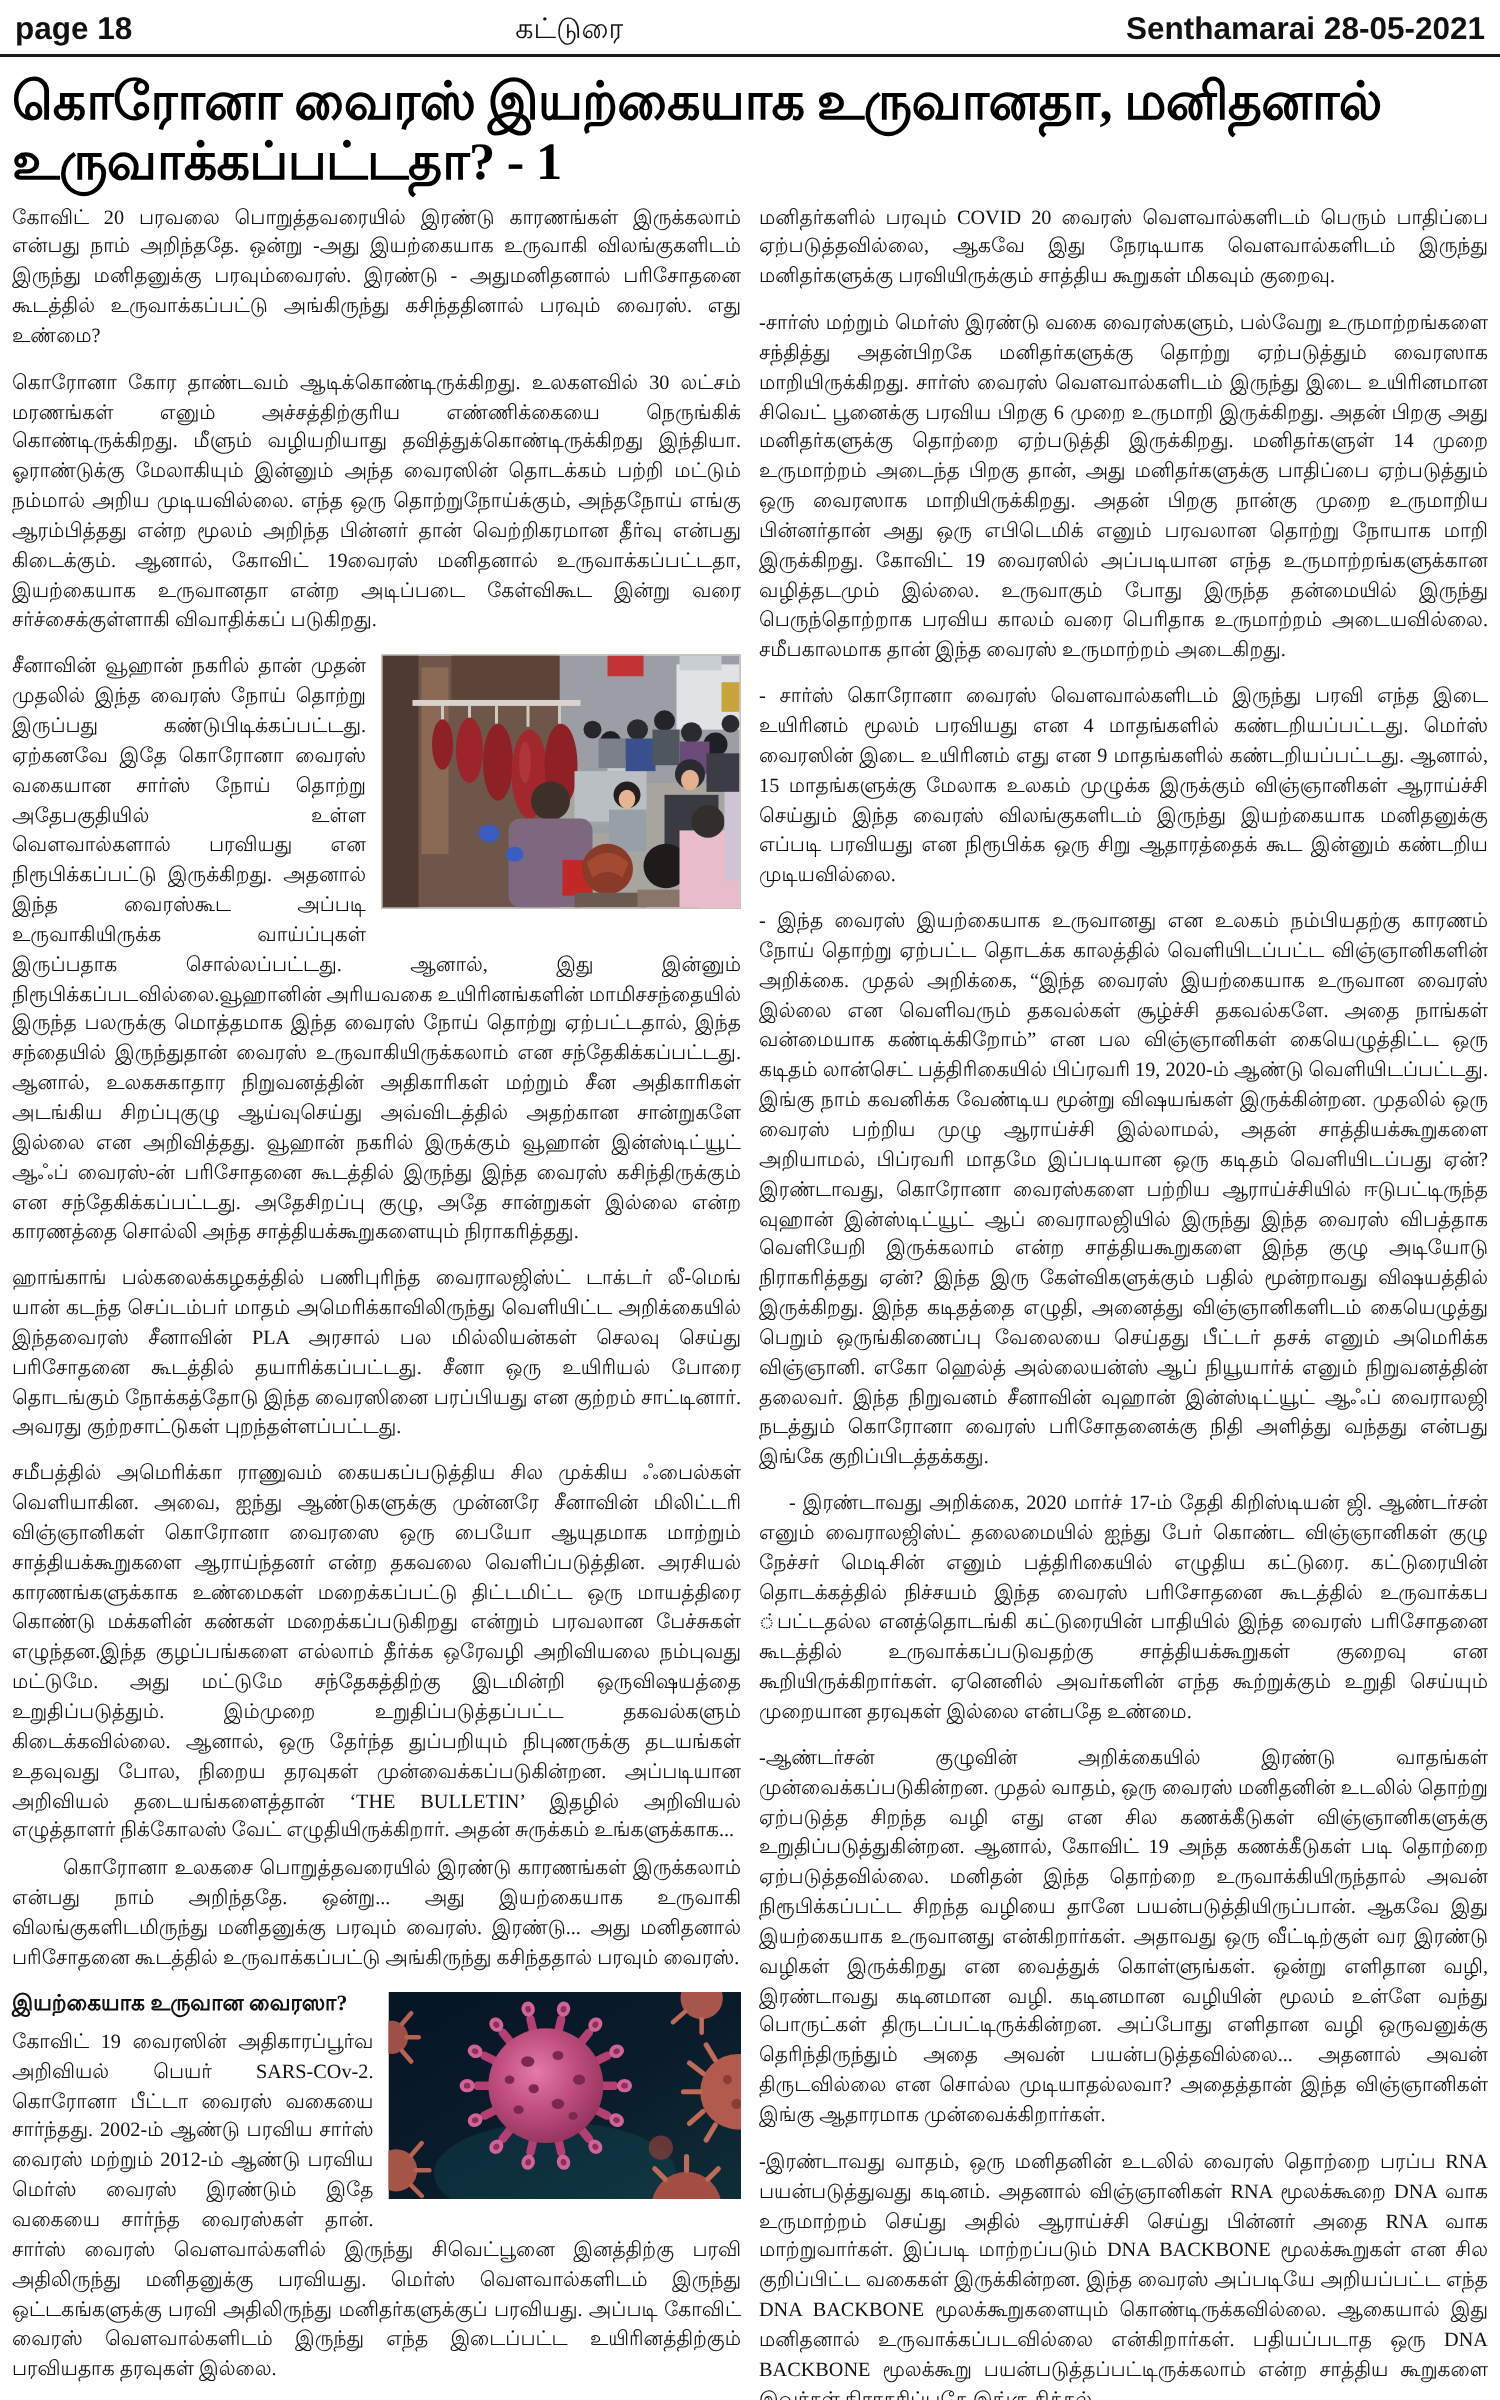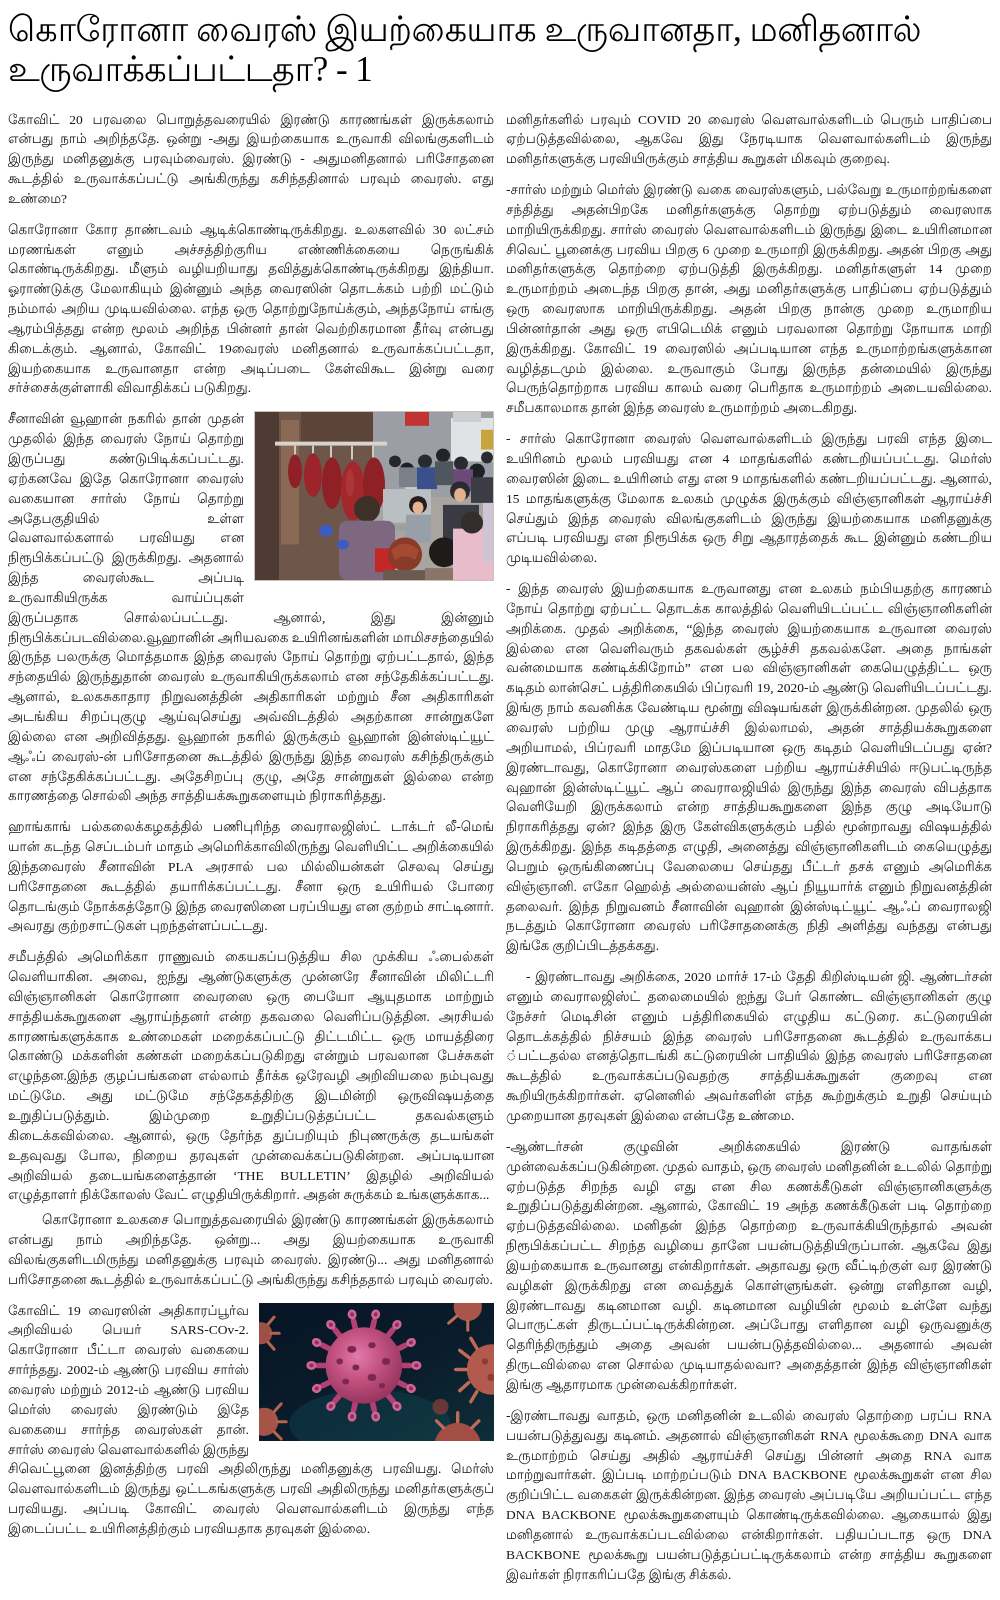--- a/index.html
+++ b/index.html
@@ -12,21 +12,21 @@
   .masthead-bar{
     display:flex;align-items:flex-end;justify-content:space-between;
     padding:8px 10px 4px 10px;border-bottom:2px solid #1a1a1a;
     font-family:"Liberation Sans","DejaVu Sans",sans-serif;
   }
   .page-number{font-weight:bold;font-size:21px;}
   .section-label{font-size:19px;transform:translateX(-40px);}
   .masthead{font-weight:bold;font-size:21px;}
   
   .headline{
-    margin:10px 8px 17px 8px;font-size:35px;line-height:1.15;font-weight:normal;
+    margin:10px 8px 4px 8px;font-size:35px;line-height:1.15;font-weight:bold;
     letter-spacing:-0.5px;color:#000;text-align:left;
     font-family:"Liberation Serif","DejaVu Serif",serif;
   }
   
   .cols{display:grid;grid-template-columns:1fr 1fr;column-gap:12px;padding:2px 8px 0 8px;}
   .col{font-size:13.5px;line-height:1.47;text-align:justify;}
   .col p{margin:0 0 11px 0;}
   .col p.indent{text-indent:34px;margin-top:-6px;}
   .col p.dash-indent{text-indent:20px;}
   .subhead{font-size:14.5px;font-weight:bold;margin:2px 0 4px 0;}
@@ -35,20 +35,25 @@
   .float-market{float:right;width:240px;height:170px;margin:2px 0 8px 10px;
     border:1px solid #c9c2b8;box-sizing:border-box;}
   .float-virus{float:right;width:235px;height:138px;margin:2px 0 8px 10px;box-sizing:border-box;}
   .float-market svg,.float-virus svg{display:block;width:100%;height:100%;}
 </style>
 </head>
 <body>
 
 <div class="page">
 
+  <div class="masthead-bar">
+    <span class="page-number">page 18</span>
+    <span class="section-label">கட்டுரை</span>
+    <span class="masthead">Senthamarai  28-05-2021</span>
+  </div>
 
   <h1 class="headline">கொரோனா வைரஸ் இயற்கையாக உருவானதா, மனிதனால் உருவாக்கப்பட்டதா? - 1</h1>
 
   <div class="cols">
 
     <div class="col">
       <p>கோவிட் 20 பரவலை பொறுத்தவரையில் இரண்டு காரணங்கள் இருக்கலாம் என்பது நாம் அறிந்ததே. ஒன்று -அது இயற்கையாக உருவாகி விலங்குகளிடம் இருந்து மனிதனுக்கு பரவும்வைரஸ். இரண்டு - அதுமனிதனால் பரிசோதனை கூடத்தில் உருவாக்கப்பட்டு அங்கிருந்து கசிந்ததினால் பரவும் வைரஸ். எது உண்மை?</p>
       <p>கொரோனா கோர தாண்டவம் ஆடிக்கொண்டிருக்கிறது. உலகளவில் 30 லட்சம் மரணங்கள் எனும் அச்சத்திற்குரிய எண்ணிக்கையை நெருங்கிக் கொண்டிருக்கிறது. மீளும் வழியறியாது தவித்துக்கொண்டிருக்கிறது இந்தியா. ஓராண்டுக்கு மேலாகியும் இன்னும் அந்த வைரஸின் தொடக்கம் பற்றி மட்டும் நம்மால் அறிய முடியவில்லை. எந்த ஒரு தொற்றுநோய்க்கும், அந்தநோய் எங்கு ஆரம்பித்தது என்ற மூலம் அறிந்த பின்னர் தான் வெற்றிகரமான தீர்வு என்பது கிடைக்கும். ஆனால், கோவிட் 19வைரஸ் மனிதனால் உருவாக்கப்பட்டதா, இயற்கையாக உருவானதா என்ற அடிப்படை கேள்விகூட இன்று வரை சர்ச்சைக்குள்ளாகி விவாதிக்கப் படுகிறது.</p>
 
       <figure class="float-market">
@@ -187,20 +192,21 @@
           <ellipse cx="112" cy="42" rx="3.6" ry="3" fill="#7c2750"></ellipse>
           <ellipse cx="126" cy="58" rx="4" ry="3.4" fill="#7c2750"></ellipse>
           <ellipse cx="96" cy="64" rx="3.4" ry="3" fill="#7c2750"></ellipse>
           <ellipse cx="112" cy="74" rx="4.2" ry="3.4" fill="#7c2750"></ellipse>
           <ellipse cx="86" cy="78" rx="3.4" ry="2.8" fill="#7c2750"></ellipse>
           <ellipse cx="122" cy="82" rx="3" ry="2.6" fill="#7c2750"></ellipse>
           <ellipse cx="80" cy="58" rx="3.2" ry="2.8" fill="#7c2750"></ellipse>
         </svg>
       </figure>
 
+      <h2 class="subhead">இயற்கையாக உருவான வைரஸா?</h2>
       <p>கோவிட் 19 வைரஸின் அதிகாரப்பூர்வ அறிவியல் பெயர் SARS-COv-2. கொரோனா பீட்டா வைரஸ் வகையை சார்ந்தது. 2002-ம் ஆண்டு பரவிய சார்ஸ் வைரஸ் மற்றும் 2012-ம் ஆண்டு பரவிய மெர்ஸ் வைரஸ் இரண்டும் இதே வகையை சார்ந்த வைரஸ்கள் தான். சார்ஸ் வைரஸ் வெளவால்களில் இருந்து சிவெட்பூனை இனத்திற்கு பரவி அதிலிருந்து மனிதனுக்கு பரவியது. மெர்ஸ் வெளவால்களிடம் இருந்து ஒட்டகங்களுக்கு பரவி அதிலிருந்து மனிதர்களுக்குப் பரவியது. அப்படி கோவிட் வைரஸ் வெளவால்களிடம் இருந்து எந்த இடைப்பட்ட உயிரினத்திற்கும் பரவியதாக தரவுகள் இல்லை.</p>
 
     </div>
 
     <div class="col">
       <p>மனிதர்களில் பரவும் COVID 20 வைரஸ் வெளவால்களிடம் பெரும் பாதிப்பை ஏற்படுத்தவில்லை, ஆகவே இது நேரடியாக வெளவால்களிடம் இருந்து மனிதர்களுக்கு பரவியிருக்கும் சாத்திய கூறுகள் மிகவும் குறைவு.</p>
       <p>-சார்ஸ் மற்றும் மெர்ஸ் இரண்டு வகை வைரஸ்களும், பல்வேறு உருமாற்றங்களை சந்தித்து அதன்பிறகே மனிதர்களுக்கு தொற்று ஏற்படுத்தும் வைரஸாக மாறியிருக்கிறது. சார்ஸ் வைரஸ் வெளவால்களிடம் இருந்து இடை உயிரினமான சிவெட் பூனைக்கு பரவிய பிறகு 6 முறை உருமாறி இருக்கிறது. அதன் பிறகு அது மனிதர்களுக்கு தொற்றை ஏற்படுத்தி இருக்கிறது. மனிதர்களுள் 14 முறை உருமாற்றம் அடைந்த பிறகு தான், அது மனிதர்களுக்கு பாதிப்பை ஏற்படுத்தும் ஒரு வைரஸாக மாறியிருக்கிறது. அதன் பிறகு நான்கு முறை உருமாறிய பின்னர்தான் அது ஒரு எபிடெமிக் எனும் பரவலான தொற்று நோயாக மாறி இருக்கிறது. கோவிட் 19 வைரஸில் அப்படியான எந்த உருமாற்றங்களுக்கான வழித்தடமும் இல்லை. உருவாகும் போது இருந்த தன்மையில் இருந்து பெருந்தொற்றாக பரவிய காலம் வரை பெரிதாக உருமாற்றம் அடையவில்லை. சமீபகாலமாக தான் இந்த வைரஸ் உருமாற்றம் அடைகிறது.</p>
       <p>- சார்ஸ் கொரோனா வைரஸ் வெளவால்களிடம் இருந்து பரவி எந்த இடை உயிரினம் மூலம் பரவியது என 4 மாதங்களில் கண்டறியப்பட்டது. மெர்ஸ் வைரஸின் இடை உயிரினம் எது என 9 மாதங்களில் கண்டறியப்பட்டது. ஆனால், 15 மாதங்களுக்கு மேலாக உலகம் முழுக்க இருக்கும் விஞ்ஞானிகள் ஆராய்ச்சி செய்தும் இந்த வைரஸ் விலங்குகளிடம் இருந்து இயற்கையாக மனிதனுக்கு எப்படி பரவியது என நிரூபிக்க ஒரு சிறு ஆதாரத்தைக் கூட இன்னும் கண்டறிய முடியவில்லை.</p>
       <p>- இந்த வைரஸ் இயற்கையாக உருவானது என உலகம் நம்பியதற்கு காரணம் நோய் தொற்று ஏற்பட்ட தொடக்க காலத்தில் வெளியிடப்பட்ட விஞ்ஞானிகளின் அறிக்கை. முதல் அறிக்கை, “இந்த வைரஸ் இயற்கையாக உருவான வைரஸ் இல்லை என வெளிவரும் தகவல்கள் சூழ்ச்சி தகவல்களே. அதை நாங்கள் வன்மையாக கண்டிக்கிறோம்” என பல விஞ்ஞானிகள் கையெழுத்திட்ட ஒரு கடிதம் லான்செட் பத்திரிகையில் பிப்ரவரி 19, 2020-ம் ஆண்டு வெளியிடப்பட்டது. இங்கு நாம் கவனிக்க வேண்டிய மூன்று விஷயங்கள் இருக்கின்றன. முதலில் ஒரு வைரஸ் பற்றிய முழு ஆராய்ச்சி இல்லாமல், அதன் சாத்தியக்கூறுகளை அறியாமல், பிப்ரவரி மாதமே இப்படியான ஒரு கடிதம் வெளியிடப்பது ஏன்? இரண்டாவது, கொரோனா வைரஸ்களை பற்றிய ஆராய்ச்சியில் ஈடுபட்டிருந்த வுஹான் இன்ஸ்டிட்யூட் ஆப் வைராலஜியில் இருந்து இந்த வைரஸ் விபத்தாக வெளியேறி இருக்கலாம் என்ற சாத்தியகூறுகளை இந்த குழு அடியோடு நிராகரித்தது ஏன்? இந்த இரு கேள்விகளுக்கும் பதில் மூன்றாவது விஷயத்தில் இருக்கிறது. இந்த கடிதத்தை எழுதி, அனைத்து விஞ்ஞானிகளிடம் கையெழுத்து பெறும் ஒருங்கிணைப்பு வேலையை செய்தது பீட்டர் தசக் எனும் அமெரிக்க விஞ்ஞானி. எகோ ஹெல்த் அல்லையன்ஸ் ஆப் நியூயார்க் எனும் நிறுவனத்தின் தலைவர். இந்த நிறுவனம் சீனாவின் வுஹான் இன்ஸ்டிட்யூட் ஆஃப் வைராலஜி நடத்தும் கொரோனா வைரஸ் பரிசோதனைக்கு நிதி அளித்து வந்தது என்பது இங்கே குறிப்பிடத்தக்கது.</p>
       <p class="dash-indent">- இரண்டாவது அறிக்கை, 2020 மார்ச் 17-ம் தேதி கிறிஸ்டியன் ஜி. ஆண்டர்சன் எனும் வைராலஜிஸ்ட் தலைமையில் ஐந்து பேர் கொண்ட விஞ்ஞானிகள் குழு நேச்சர் மெடிசின் எனும் பத்திரிகையில் எழுதிய கட்டுரை. கட்டுரையின் தொடக்கத்தில் நிச்சயம் இந்த வைரஸ் பரிசோதனை கூடத்தில் உருவாக்கப ்பட்டதல்ல எனத்தொடங்கி கட்டுரையின் பாதியில் இந்த வைரஸ் பரிசோதனை கூடத்தில் உருவாக்கப்படுவதற்கு சாத்தியக்கூறுகள் குறைவு என கூறியிருக்கிறார்கள். ஏனெனில் அவர்களின் எந்த கூற்றுக்கும் உறுதி செய்யும் முறையான தரவுகள் இல்லை என்பதே உண்மை.</p>

